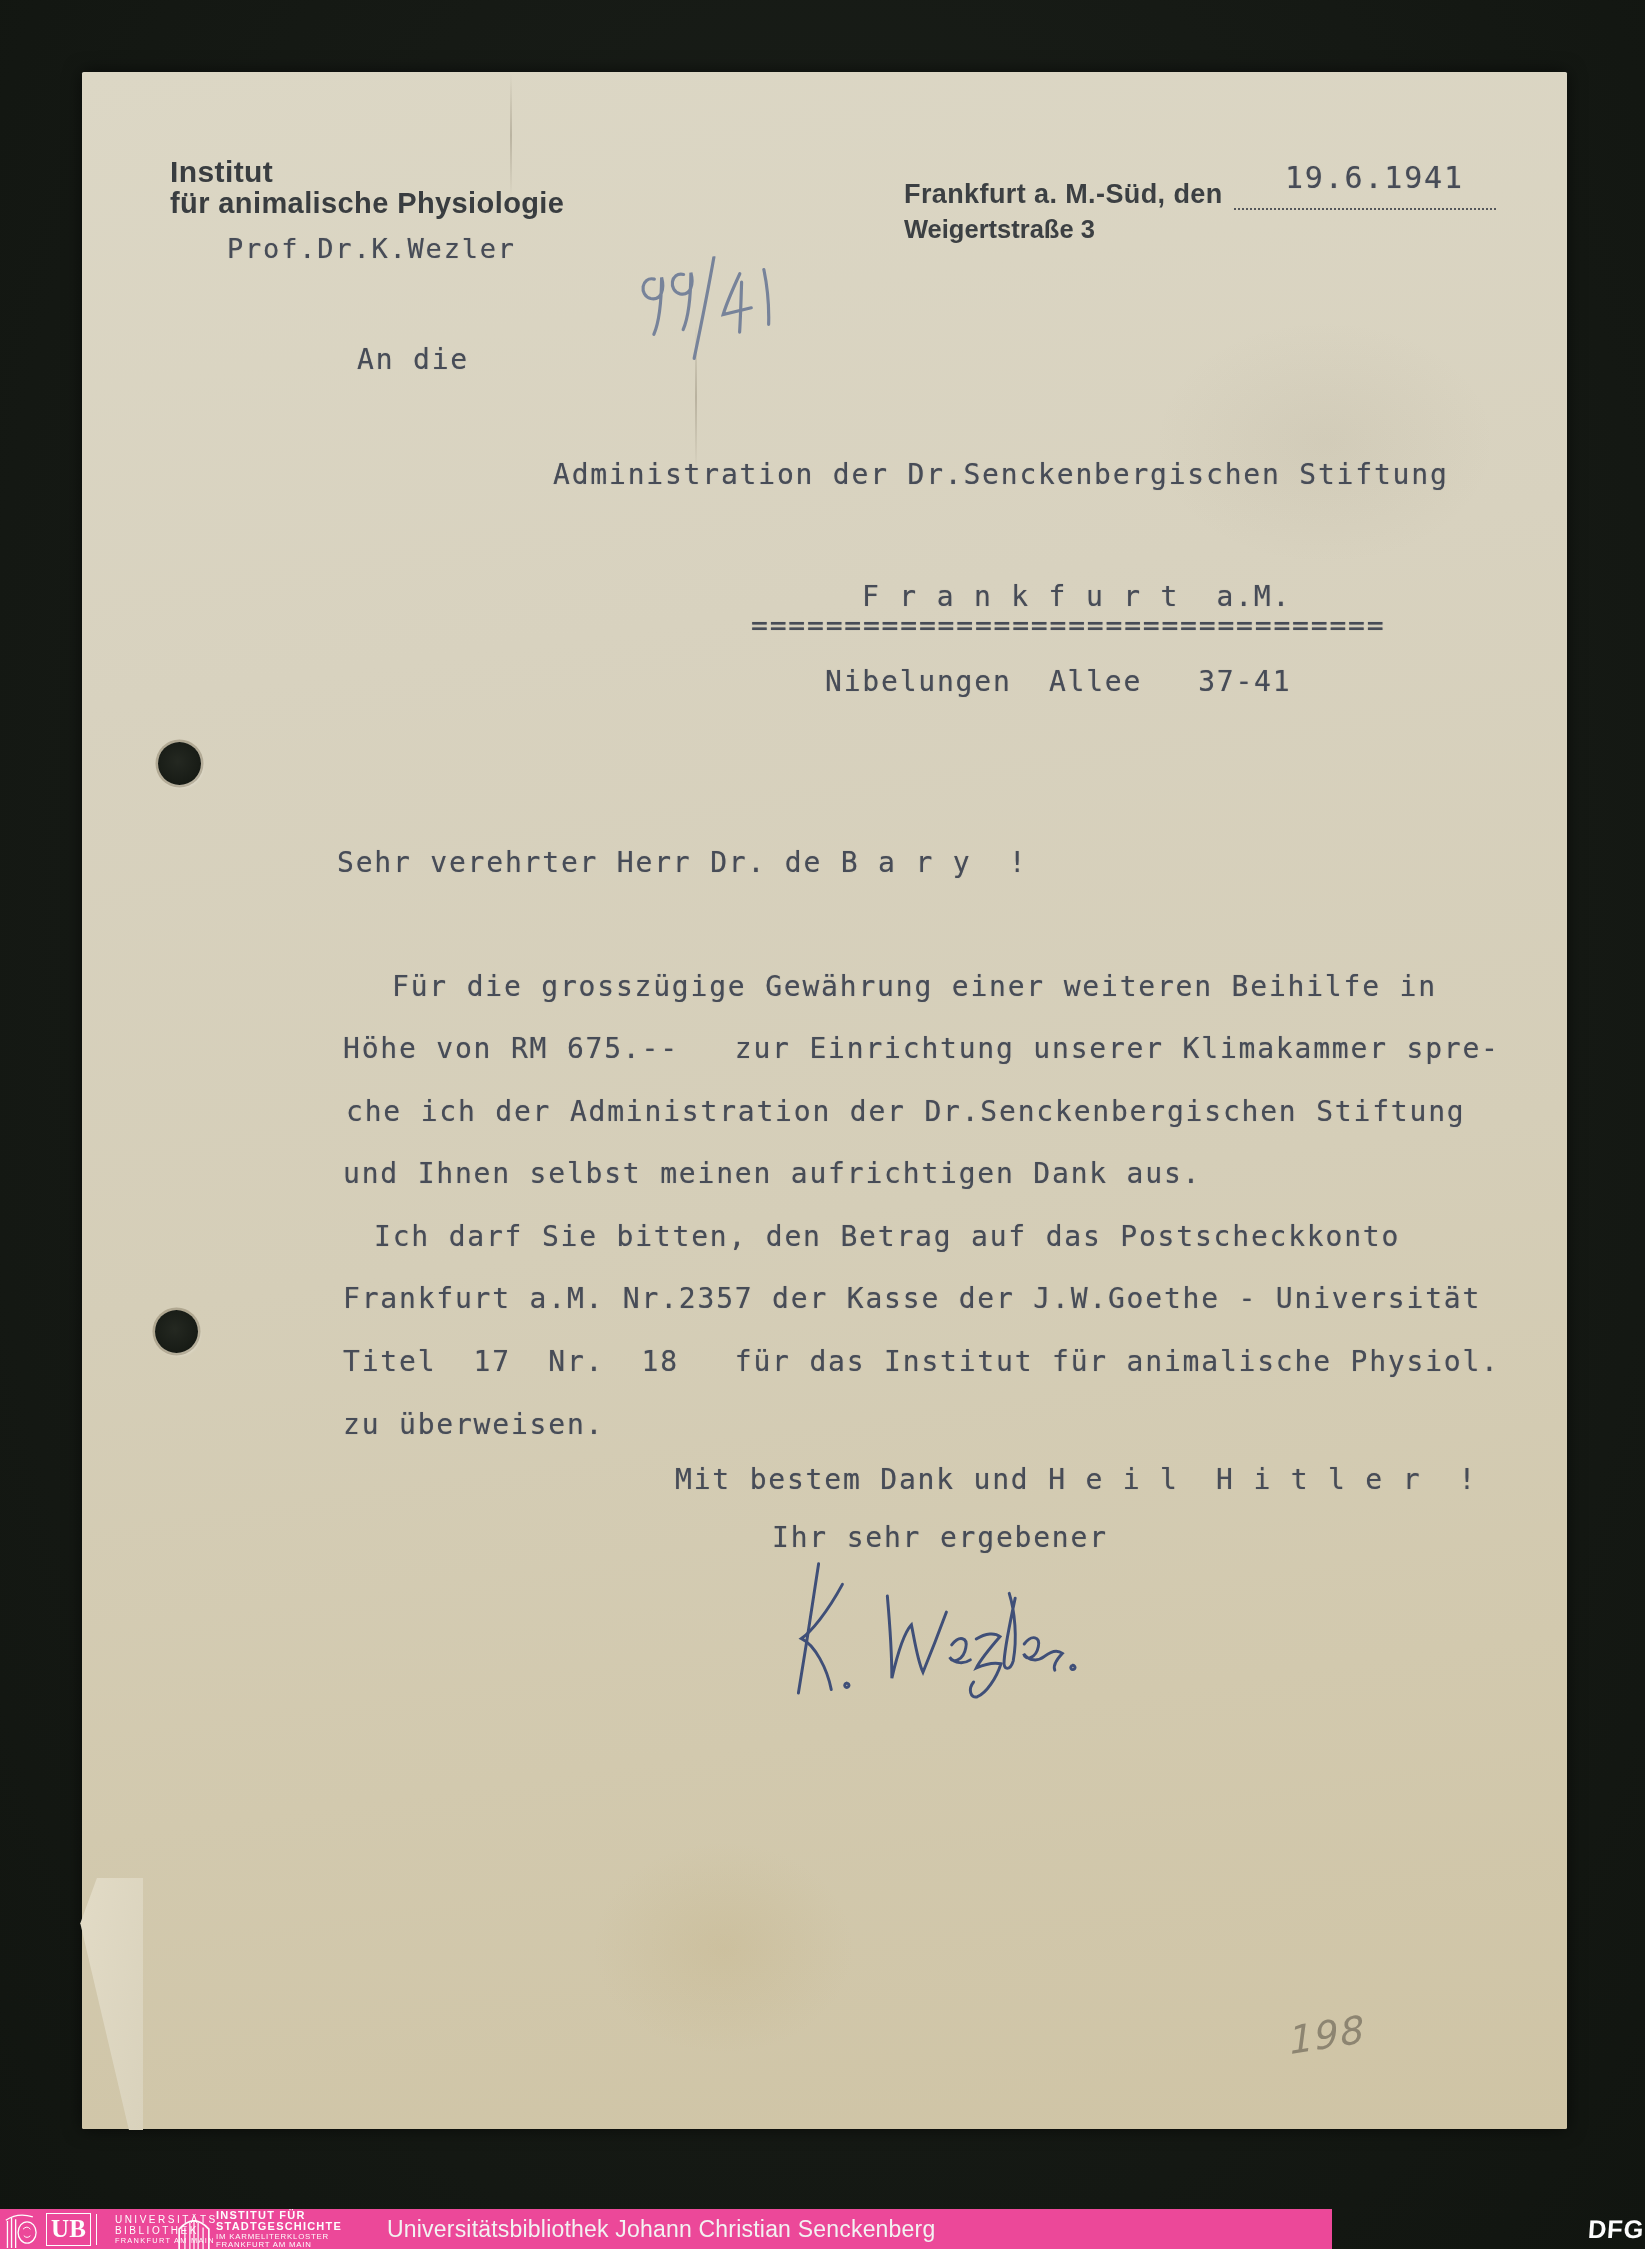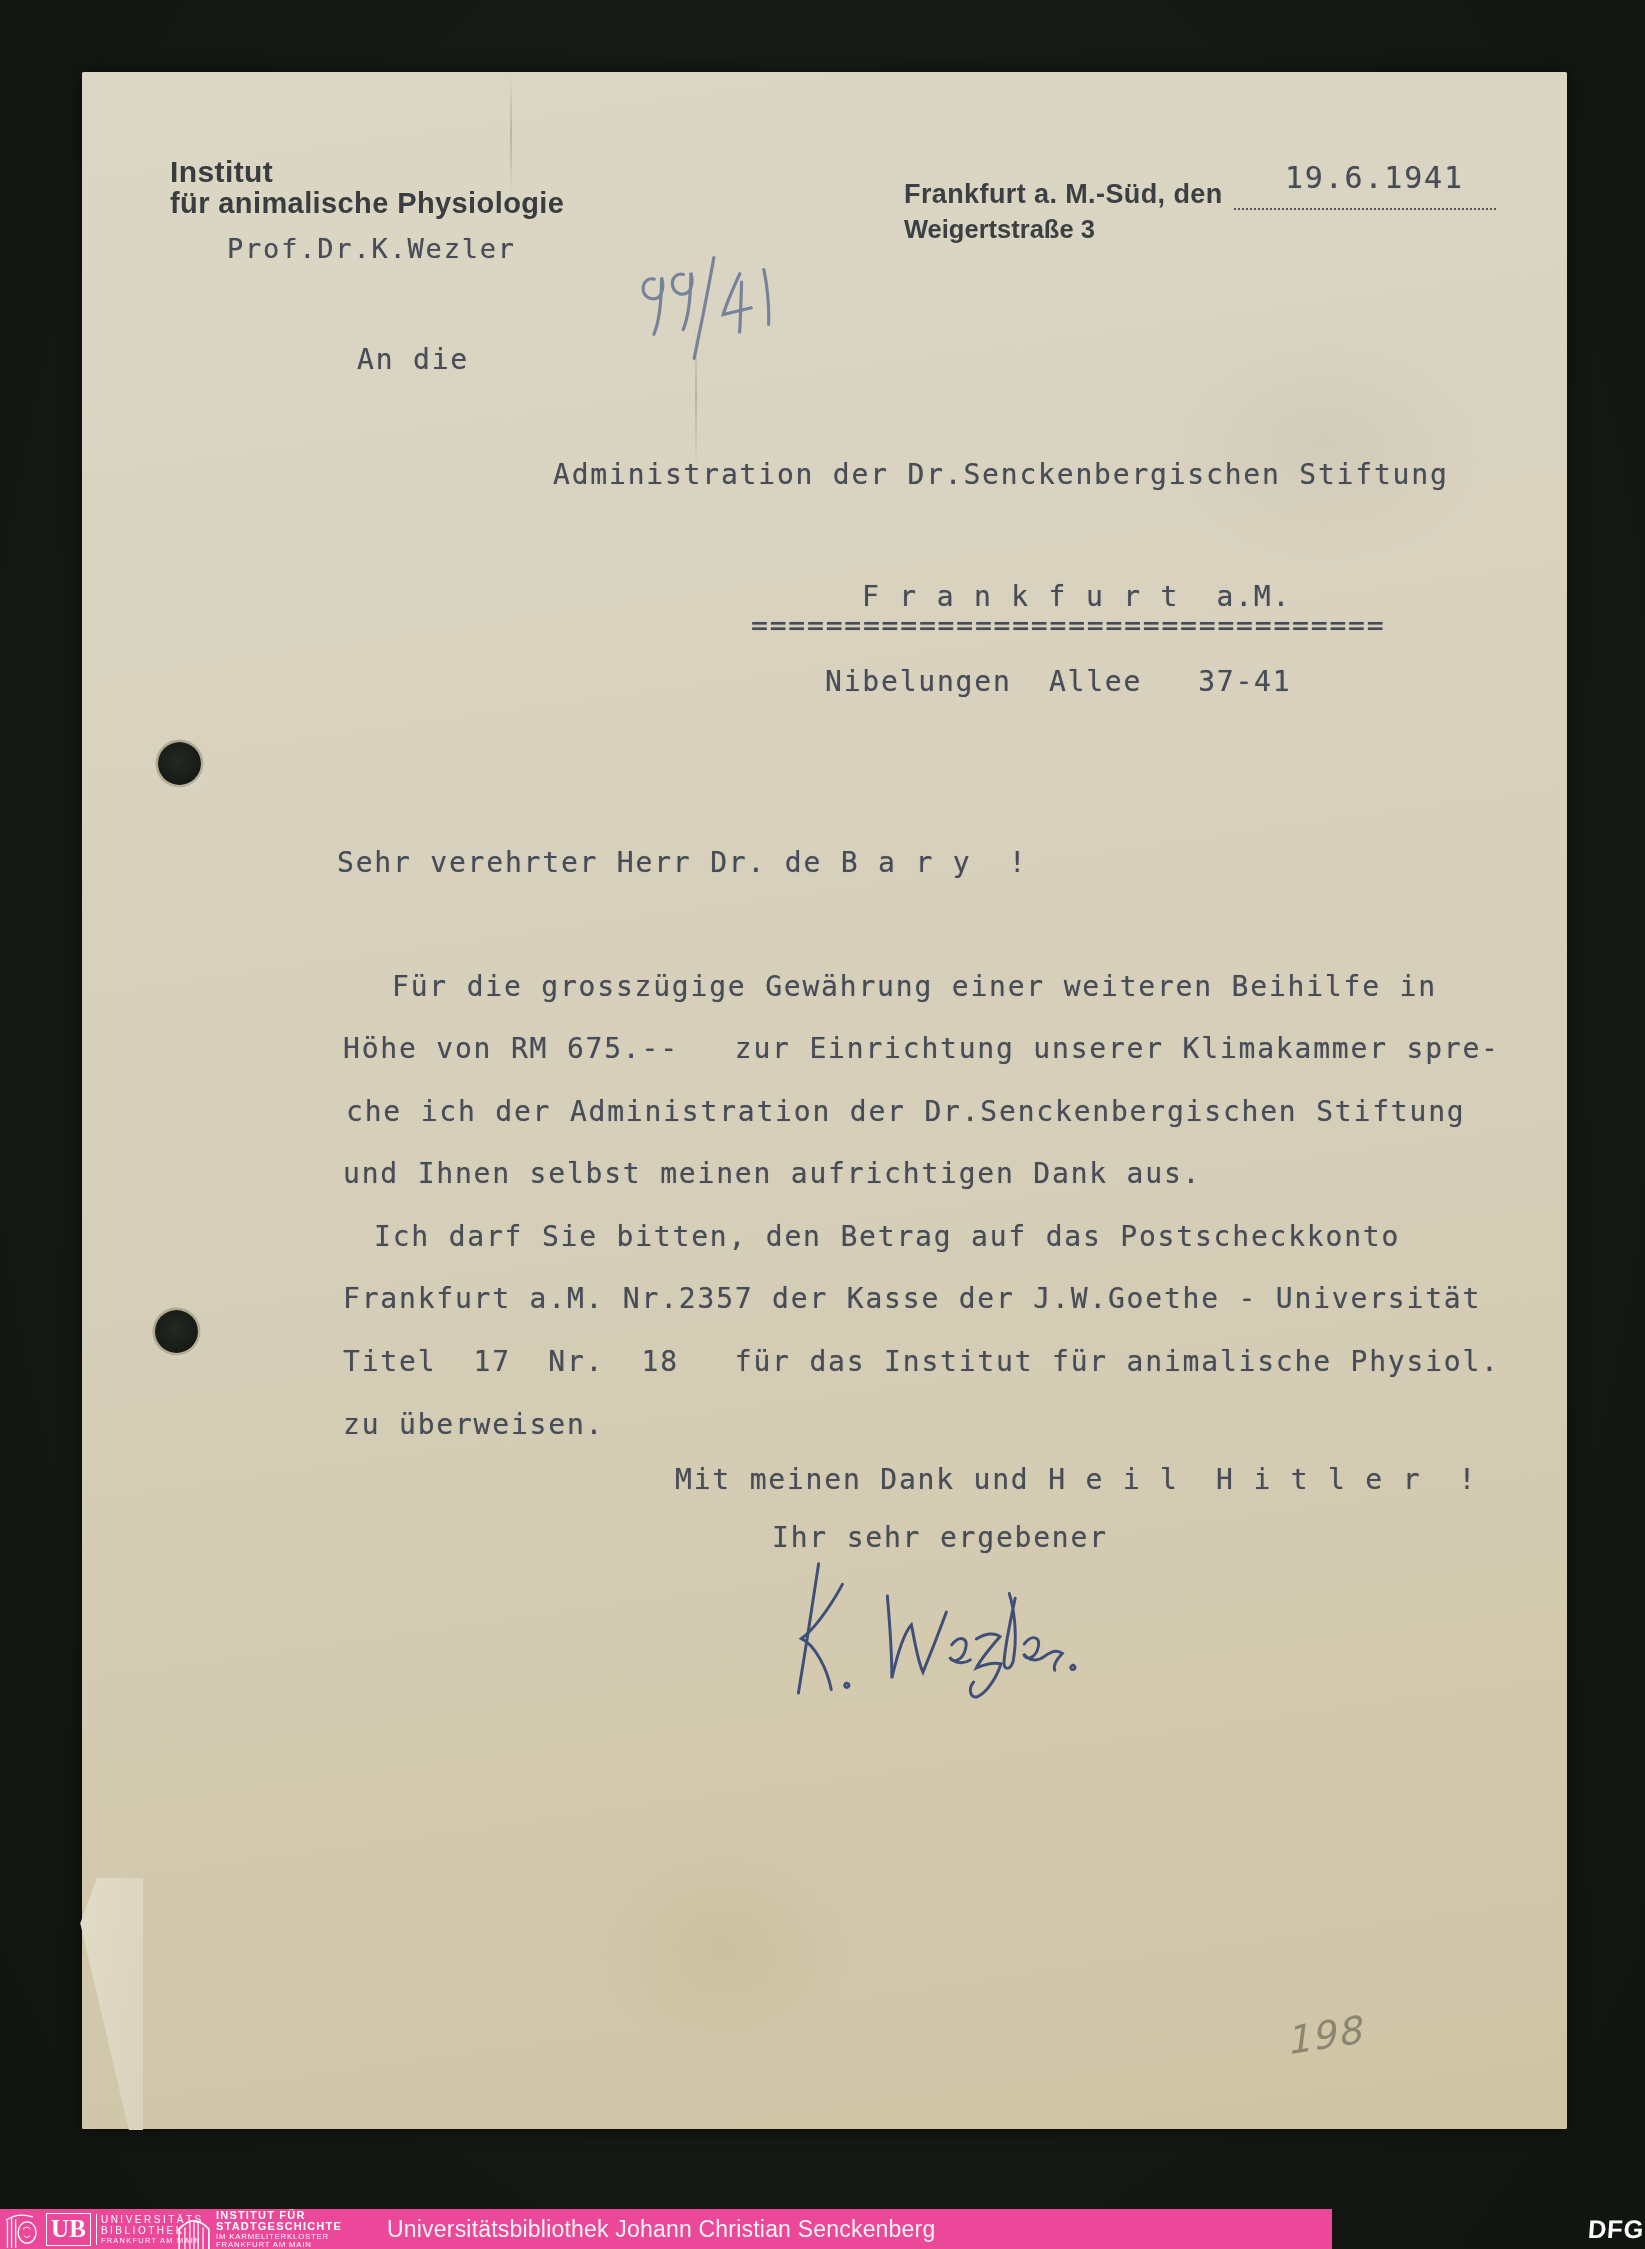--- a/index.html
+++ b/index.html
@@ -72,21 +72,21 @@
   .footer{
     position:absolute;left:0;top:2209px;width:1332px;height:41px;
     background:#ec4899;color:#fdfdfd;
   }
   .f-item{position:absolute;top:0;height:41px;display:flex;align-items:center;}
   .ub-group{left:5px;gap:5px;}
   .ub-box{
     border:1.6px solid #fdfdfd;font-family:"Liberation Serif", serif;
     font-size:25px;font-weight:bold;padding:0 4.1px;line-height:30px;height:31px;
   }
-  .ub-text{font-size:10px;letter-spacing:2.5px;line-height:1.15;border-left:1.6px solid #fdfdfd;padding-left:4px;}
+  .ub-text{font-size:10px;letter-spacing:2.5px;line-height:1.15;border-left:1.6px solid #fdfdfd;padding-left:18px;}
   .ub-text .small{font-size:7.4px;letter-spacing:1.3px;}
   .inst-group{left:175px;gap:3px;}
   .inst-text{line-height:1.05;}
   .inst-text .b{font-size:11px;font-weight:bold;letter-spacing:1.2px;}
   .inst-text .small{font-size:7.8px;letter-spacing:0.8px;}
   .center-text{left:387px;font-size:23px;color:#f2f2f2;letter-spacing:0.2px;}
   .dfg{left:1588px;font-size:25.5px;font-weight:bold;letter-spacing:0.8px;transform:skewX(-4deg);}
 </style>
 </head>
 <body>
@@ -133,21 +133,21 @@
 
 <div class="tw" style="left:392px;top:973px;">Für die grosszügige Gewährung einer weiteren Beihilfe in</div>
 <div class="tw" style="left:343px;top:1035px;">Höhe von RM 675.--   zur Einrichtung unserer Klimakammer spre-</div>
 <div class="tw" style="left:346px;top:1098px;">che ich der Administration der Dr.Senckenbergischen Stiftung</div>
 <div class="tw" style="left:343px;top:1160px;">und Ihnen selbst meinen aufrichtigen Dank aus.</div>
 <div class="tw" style="left:374px;top:1223px;">Ich darf Sie bitten, den Betrag auf das Postscheckkonto</div>
 <div class="tw" style="left:343px;top:1285px;">Frankfurt a.M. Nr.2357 der Kasse der J.W.Goethe - Universität</div>
 <div class="tw" style="left:343px;top:1348px;">Titel  17  Nr.  18   für das Institut für animalische Physiol.</div>
 <div class="tw" style="left:343px;top:1411px;">zu überweisen.</div>
 
-<div class="tw closing">Mit meinen Dank und H e i l  H i t l e r  !</div>
+<div class="tw closing">Mit bestem Dank und H e i l  H i t l e r  !</div>
 <div class="tw closing2">Ihr sehr ergebener</div>
 
 <svg class="signature" width="346" height="173" viewBox="0 0 420 200" style="transform:rotate(-2deg);">
   <g fill="none" stroke="#3f4f78" stroke-width="3.6" stroke-linecap="round">
     <path d="M68,14 C60,58 48,120 38,170"></path>
     <path d="M96,40 C76,74 56,96 44,104 C60,112 74,142 78,167"></path>
     <path d="M97,160 a2.6,2.6 0 1 0 .2,0"></path>
     <path d="M150,56 C152,94 153,128 152,156 C160,126 170,100 178,92 C181,110 184,136 190,150 C200,128 212,100 221,78"></path>
     <path d="M226,118 C236,106 246,110 243,122 C240,136 227,142 223,133 C229,141 240,142 248,137"></path>
     <path d="M256,112 C268,105 279,105 285,110 C272,124 261,136 255,147 C265,143 277,141 285,143 C279,160 266,178 255,182 C246,184 244,172 251,164"></path>

